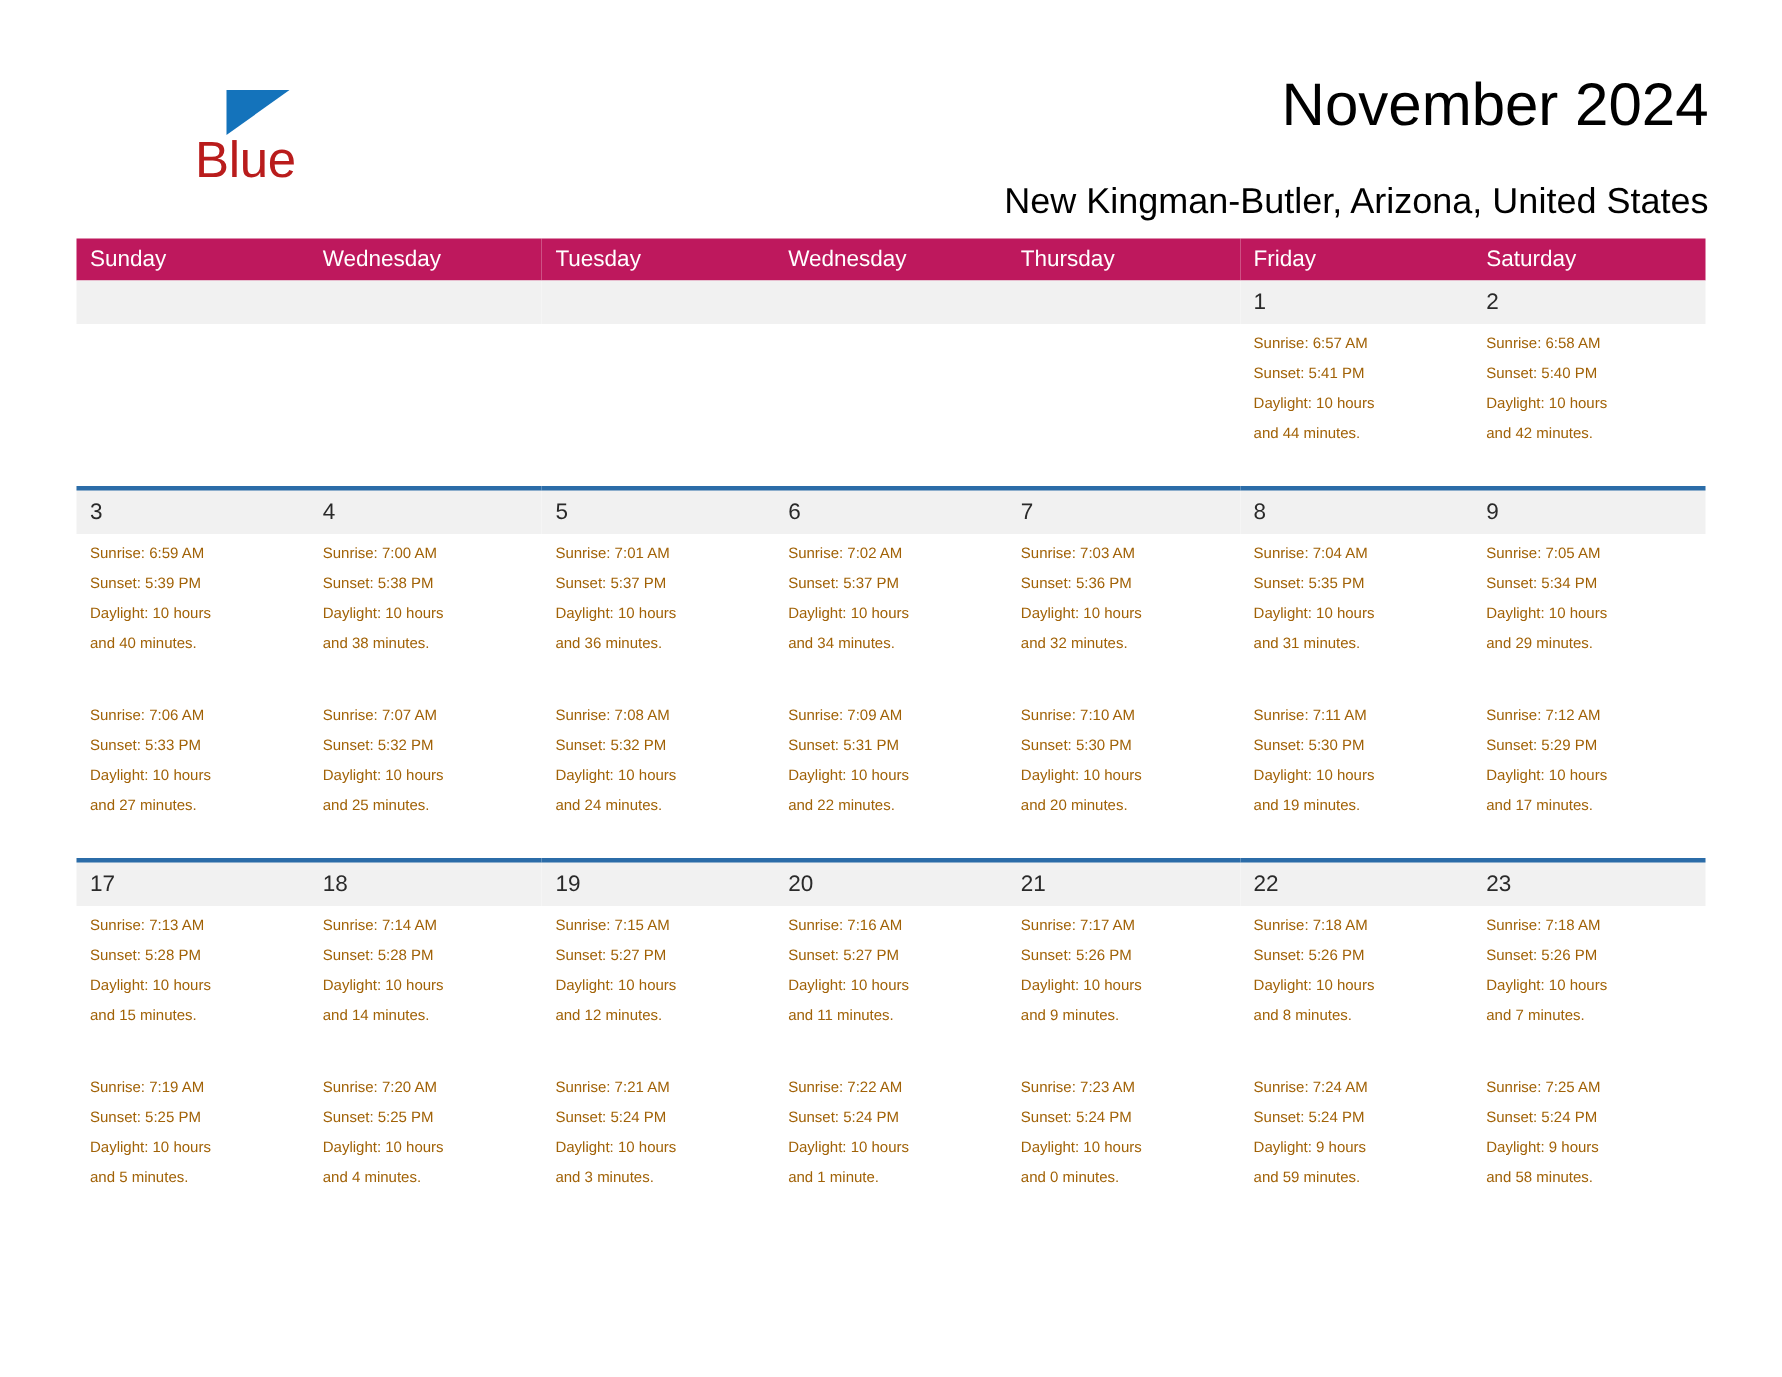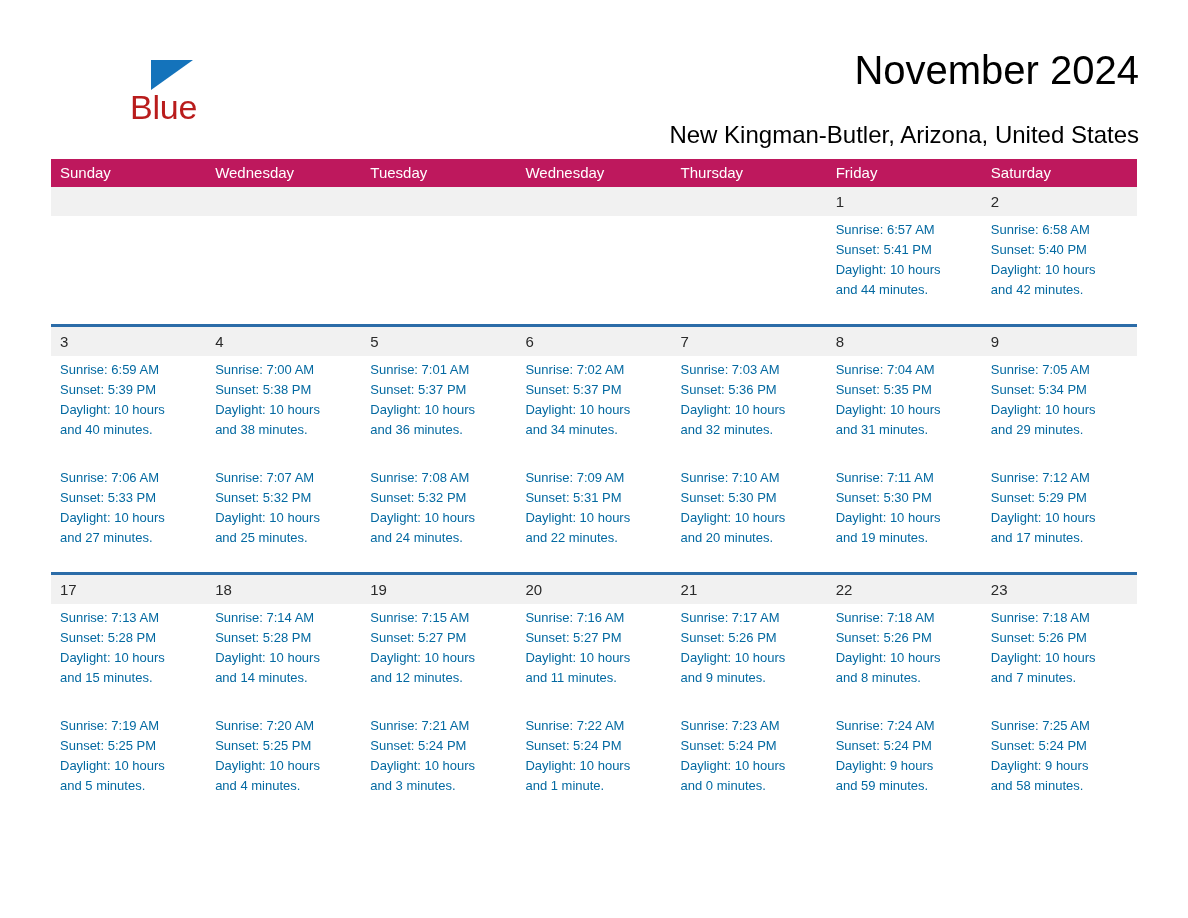--- a/index.html
+++ b/index.html
@@ -120,25 +120,25 @@
     padding: 6px 0 6px 9px;
     vertical-align: top;
     color: #2a2a2a;
     height: 17px;
   }
   tbody tr:first-child td.datecell {
     border-top: none;
   }
   tbody tr.inforow td {
     background: #ffffff;
-    font-size: 13px;
+    font-size: 10px;
     line-height: 20px;
     padding: 4px 6px 14px 9px;
     vertical-align: top;
-    color: #0369a1;
+    color: #a16207;
     height: 90px;
   }
   .info-line { white-space: nowrap; }
 </style>
 </head>
 <body>
 
 <div class="page">
 
   <div class="masthead">

